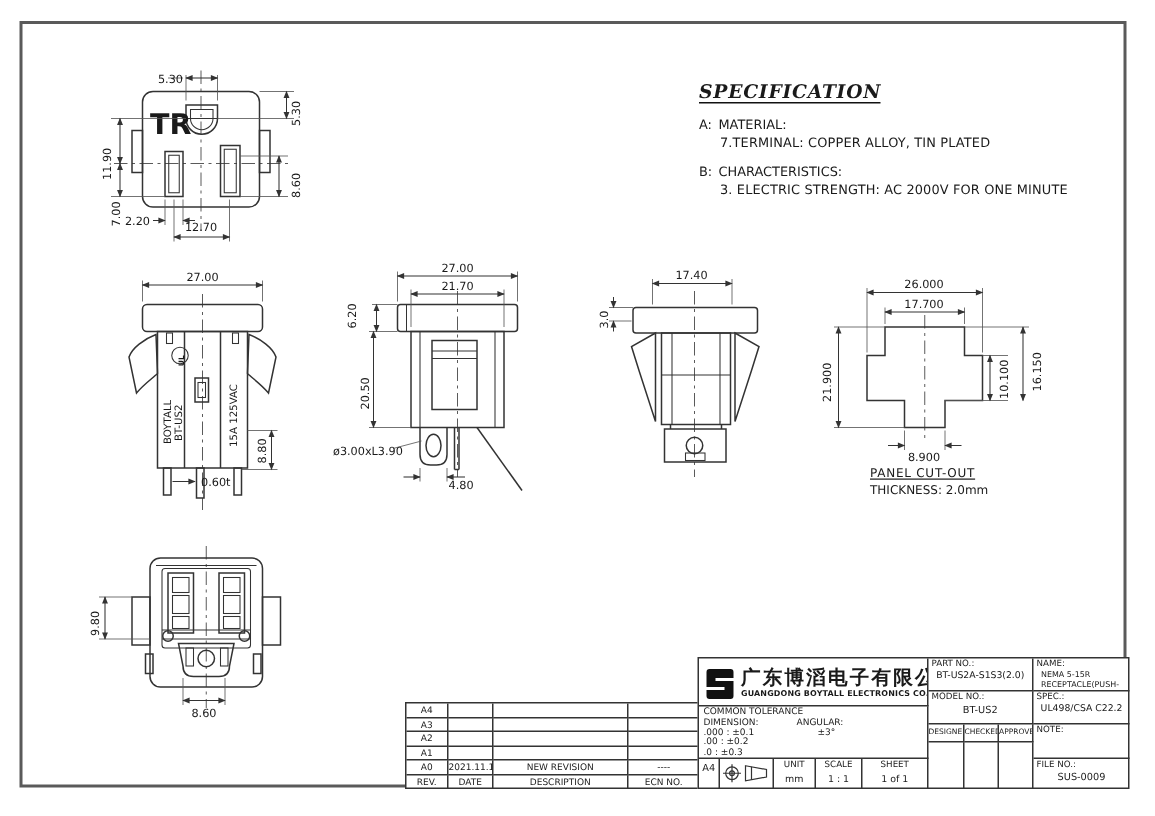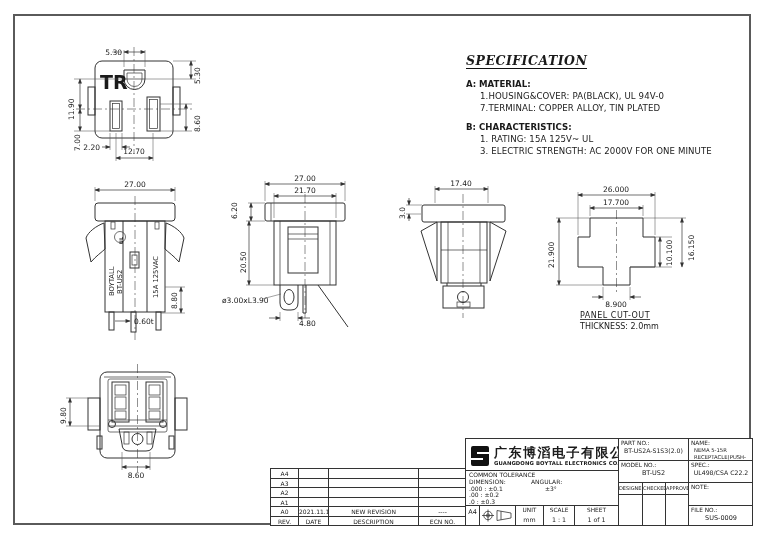--- a/index.html
+++ b/index.html
@@ -15,21 +15,21 @@
   .cl{stroke:#555;stroke-width:0.65;fill:none;stroke-dasharray:9 3 2 3;}
   .dl{stroke:#333;stroke-width:0.7;fill:none;}
   .dim{font-size:7.5px;}
   .dim8{font-size:8px;}
   
   .spec{position:absolute;left:466px;top:24px;width:292px;line-height:12px;}
   .spec-title{display:inline-block;font-family:"DejaVu Serif",serif;font-style:italic;
     font-weight:bold;font-size:12.5px;letter-spacing:0.5px;border-bottom:1.4px solid #111;
     padding-bottom:1px;margin-bottom:9px;margin-top:31px;}
   .spec-section{margin-bottom:7px;}
-  .spec-head{font-size:8.6px;font-weight:bold;}
+  .spec-head{font-size:8.6px;}
   .spec-head .lbl{display:inline-block;width:13px;}
   .spec-line{font-size:8.6px;margin-left:14px;letter-spacing:0.1px;}
   
   .cellbox{position:absolute;box-sizing:border-box;border-right:1px solid #333;border-bottom:1px solid #333;overflow:hidden;}
   #rev-table{position:absolute;left:270px;top:468px;width:196px;height:58px;
     border:1px solid #333;border-right:none;box-sizing:border-box;background:#fff;}
   .rev-cell{position:absolute;box-sizing:border-box;border-right:1px solid #333;border-bottom:1px solid #333;
     font-size:6px;text-align:center;line-height:9px;overflow:hidden;}
   #title-block{position:absolute;left:465px;top:438px;width:288px;height:88px;
     border:1px solid #333;box-sizing:border-box;background:#fff;}
@@ -289,26 +289,24 @@
       <line class="thin" x1="150" y1="452" x2="150" y2="470"></line>
       <line class="dl" x1="122" y1="467" x2="150" y2="467" marker-start="url(#arr)" marker-end="url(#arr)"></line>
       <text class="dim" x="136" y="478" text-anchor="middle">8.60</text>
     </g>
   </svg>
 
   <div class="spec">
     <div class="spec-title">SPECIFICATION</div>
     <div class="spec-section">
       <div class="spec-head"><span class="lbl">A:</span><span>MATERIAL:</span></div>
-      <div class="spec-line">1.HOUSING&amp;COVER: PA(BLACK), UL 94V-0</div>
       <div class="spec-line">7.TERMINAL: COPPER ALLOY, TIN PLATED</div>
     </div>
     <div class="spec-section">
       <div class="spec-head"><span class="lbl">B:</span><span>CHARACTERISTICS:</span></div>
-      <div class="spec-line">1. RATING: 15A 125V~ UL</div>
       <div class="spec-line">3. ELECTRIC STRENGTH: AC 2000V FOR ONE MINUTE</div>
     </div>
     <div class="spec-section">
     </div>
   </div>
 
   <div id="rev-table">
 
     <div class="rev-cell" style="left:0;top:0;width:28px;height:10px;">A4</div>
     <div class="rev-cell" style="left:28px;top:0;width:30px;height:10px;"></div>

